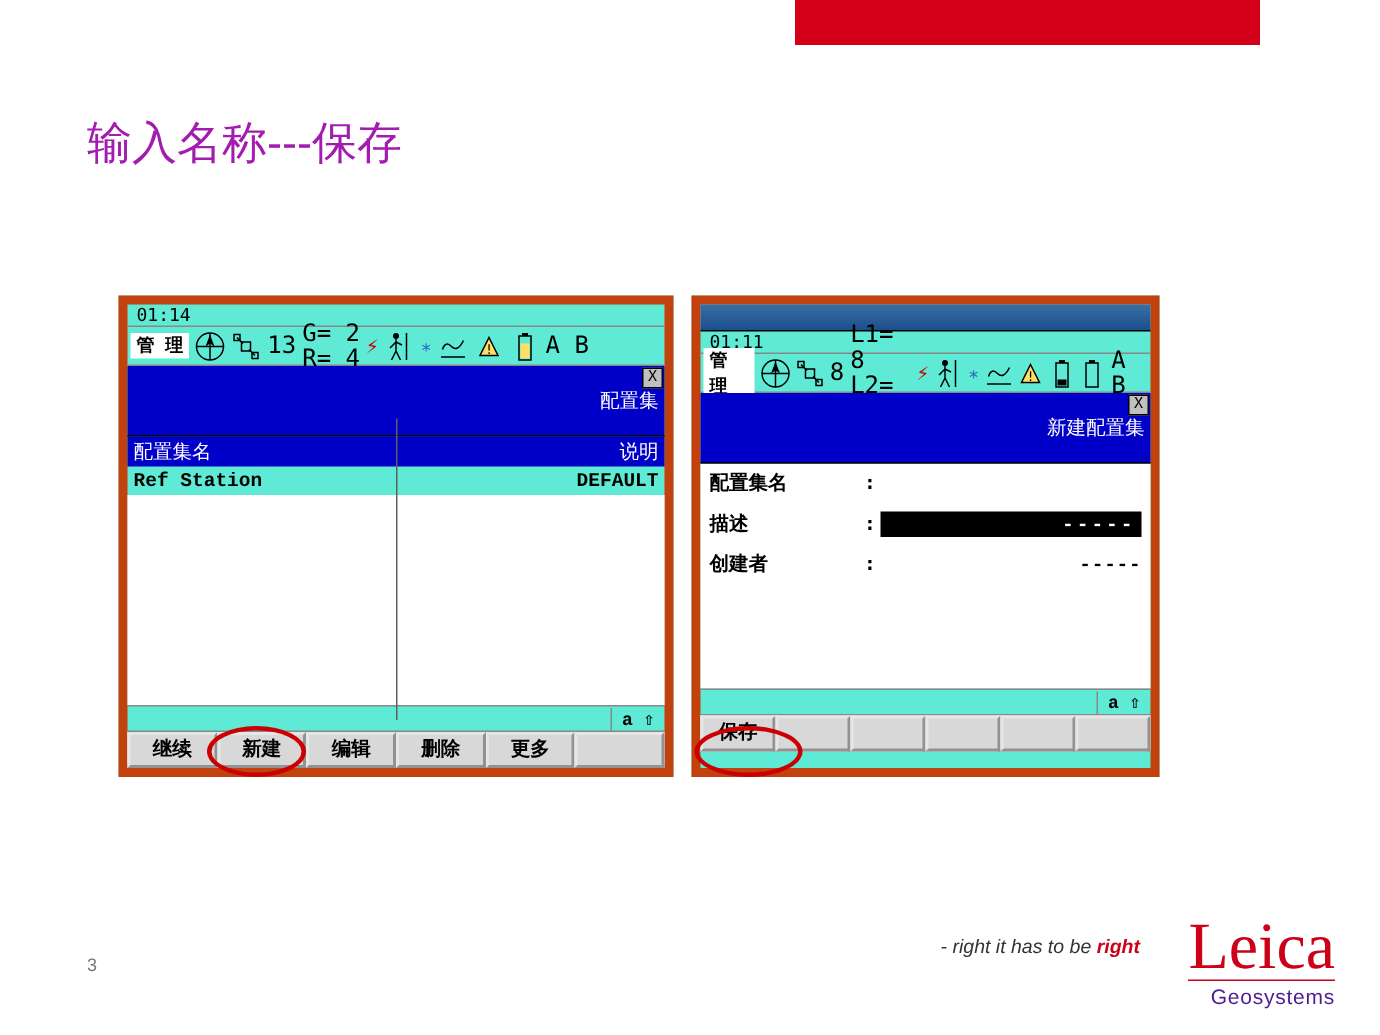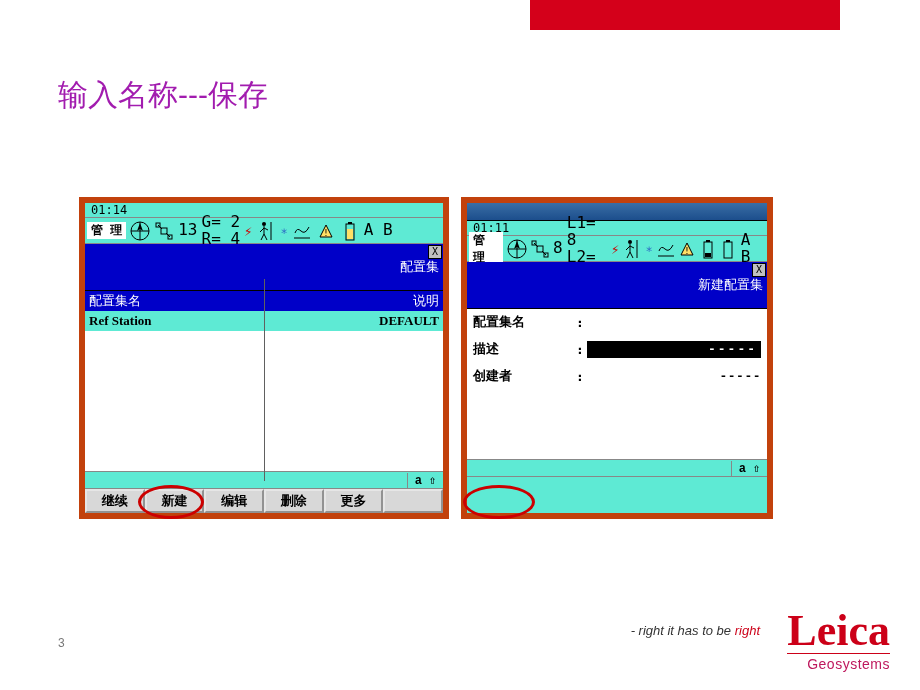--- a/index.html
+++ b/index.html
@@ -109,21 +109,21 @@
     justify-content: space-between;
     font-size: 13px;
     padding: 1px 4px;
   }
   .data-row {
     display: flex;
     justify-content: space-between;
     font-size: 13px;
     font-weight: bold;
     padding: 2px 4px;
-    font-family: Liberation Serif, serif;
+    font-family: Liberation Mono, monospace;
     align-items: flex-end;
   }
   .body-white {
     background: #fff;
     height: 140px;
   }
   .divider-col {
     position: absolute;
     left: 50%;
     top: 76px;
@@ -209,35 +209,35 @@
     color: #777;
   }
   .tagline {
     position: absolute;
     right: 160px;
     bottom: 40px;
     font-size: 13px;
     color: #333;
     font-style: italic;
   }
-  .tagline .r { color: #cc0018; font-weight: normal; }
+  .tagline .r { color: #cc0018; font-weight: bold; }
   .logo {
     position: absolute;
     right: 30px;
     bottom: 6px;
     text-align: right;
   }
   .logo .brand {
     font-family: "Brush Script MT", "Segoe Script", cursive;
     color: #cc0018;
     font-size: 44px;
-    font-weight: bold;
+    font-weight: normal;
     line-height: 1;
   }
-  .logo .sub { color: #be185d; font-size: 14px; border-top: 1px solid #cc0018; padding-top: 2px; letter-spacing: 0.5px; }
+  .logo .sub { color: #4c1d95; font-size: 14px; border-top: 1px solid #cc0018; padding-top: 2px; letter-spacing: 0.5px; }
 </style>
 </head>
 <body>
 
 <div class="red-tab"></div>
 
 <div class="slide-title">输入名称---保存</div>
 
 <div class="screens">
 
@@ -398,20 +398,28 @@
       </div>
       <div class="form-line">
         <span class="fl-label">创建者</span>
         <span class="fl-colon">:</span>
         <span class="fl-value">-----</span>
       </div>
     </div>
     <div class="a-row">
       <div class="a-cell">a ⇧</div>
     </div>
+    <div class="btn-row">
+      <div class="btn">保存</div>
+      <div class="btn-empty"></div>
+      <div class="btn-empty"></div>
+      <div class="btn-empty"></div>
+      <div class="btn-empty"></div>
+      <div class="btn-empty"></div>
+    </div>
     <div class="highlight-ring" style="left:-4px; bottom:-6px; width:72px; height:34px;"></div>
   </div>
 
 </div>
 
 <div class="footer">
   <div class="page-num">3</div>
   <div class="tagline">
     <span>- right it has to be </span><span class="r">right</span>
   </div>

